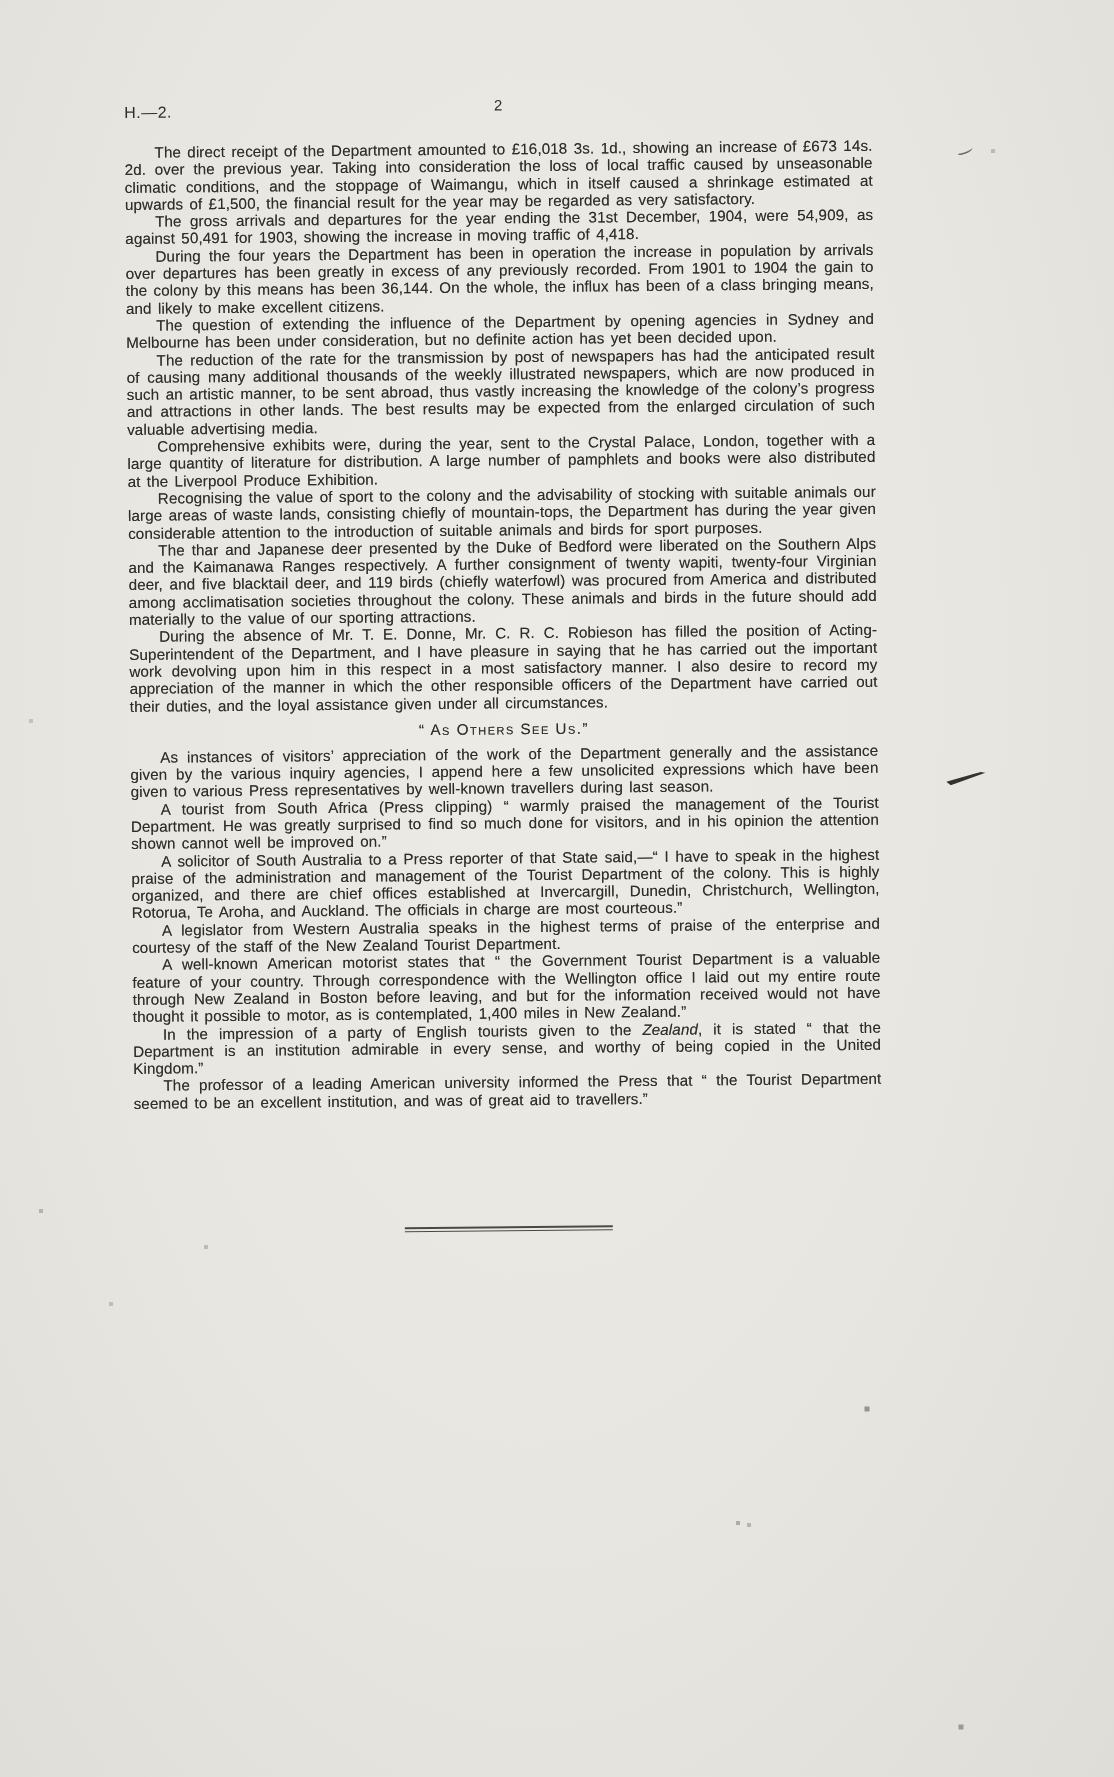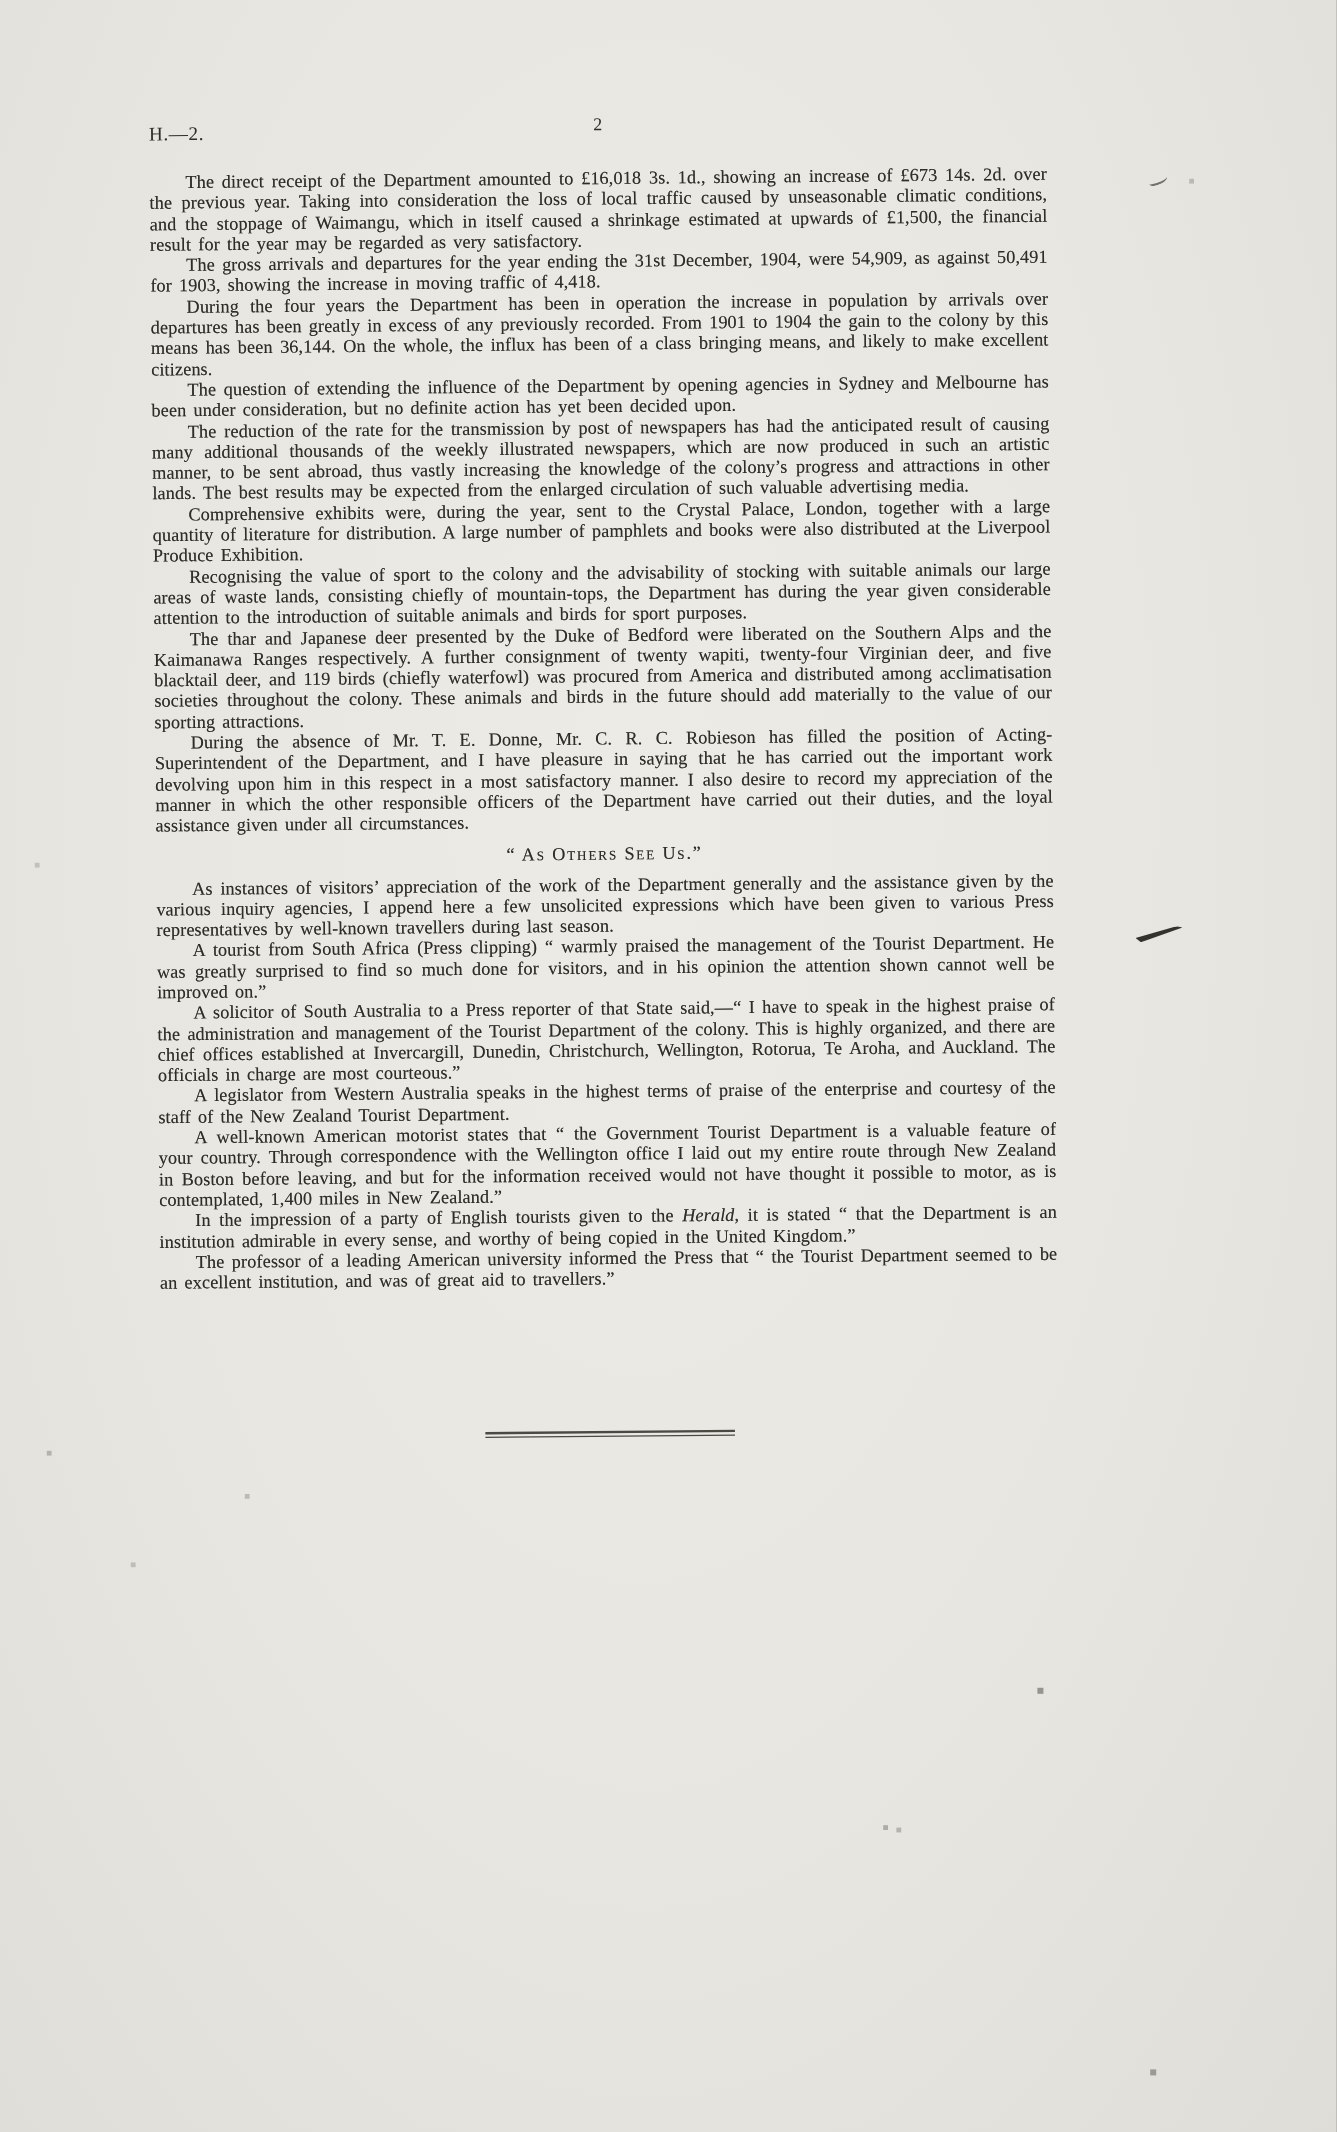--- a/index.html
+++ b/index.html
@@ -5,21 +5,21 @@
   html, body { margin: 0; padding: 0; }
   body { background: #8f8d88; }
 
   .page {
     position: relative;
     width: 1114px;
     height: 1777px;
     margin: 0 auto;
     overflow: hidden;
     background: radial-gradient(ellipse at 48% 38%, #edebe6 0%, #e8e6e1 55%, #dfddd7 100%);
-    font-family: Liberation Serif, serif;
+    font-family: Liberation Sans, sans-serif;
     color: #2e2d28;
   }
 
   .content {
     position: absolute;
     top: 104px;
     left: 124px;
     width: 748px;
     transform: rotate(-0.55deg);
     transform-origin: 0 0;
@@ -115,21 +115,21 @@
     <p class="body">During the absence of Mr. T. E. Donne, Mr. C. R. C. Robieson has filled the position of Acting-Superintendent of the Department, and I have pleasure in saying that he has carried out the important work devolving upon him in this respect in a most satisfactory manner.  I also desire to record my appreciation of the manner in which the other responsible officers of the Department have carried out their duties, and the loyal assistance given under all circumstances.</p>
 
     <h3 class="section-heading">“ As Others See Us.”</h3>
 
     <p class="body">As instances of visitors’ appreciation of the work of the Department generally and the assistance given by the various inquiry agencies, I append here a few unsolicited expressions which have been given to various Press representatives by well-known travellers during last season.</p>
     <p class="body">A tourist from South Africa (Press clipping) “ warmly praised the management of the Tourist Department.  He was greatly surprised to find so much done for visitors, and in his opinion the attention shown cannot well be improved on.”</p>
     <p class="body">A solicitor of South Australia to a Press reporter of that State said,—“ I have to speak in the highest praise of the administration and management of the Tourist Department of the colony. This is highly organized, and there are chief offices established at Invercargill, Dunedin, Christchurch, Wellington, Rotorua, Te Aroha, and Auckland.  The officials in charge are most courteous.”</p>
     <p class="body">A legislator from Western Australia speaks in the highest terms of praise of the enterprise and courtesy of the staff of the New Zealand Tourist Department.</p>
     <p class="body">A well-known American motorist states that “ the Government Tourist Department is a valuable feature of your country.  Through correspondence with the Wellington office I laid out my entire route through New Zealand in Boston before leaving, and but for the information received would not have thought it possible to motor, as is contemplated, 1,400 miles in New Zealand.”</p>
 
-    <p class="body"><span>In the impression of a party of English tourists given to the </span><span class="italic">Herald</span><span>, it is stated “ that the Department is an institution admirable in every sense, and worthy of being copied in the United Kingdom.”</span></p>
+    <p class="body"><span>In the impression of a party of English tourists given to the </span><span class="italic">Zealand</span><span>, it is stated “ that the Department is an institution admirable in every sense, and worthy of being copied in the United Kingdom.”</span></p>
 
     <p class="body">The professor of a leading American university informed the Press that “ the Tourist Department seemed to be an excellent institution, and was of great aid to travellers.”</p>
 
     <div class="end-rule"></div>
 
   </div>
 
   <div class="artifact-squiggle"></div>
   <div class="artifact-penmark"></div>
   <div class="speckles"></div>

